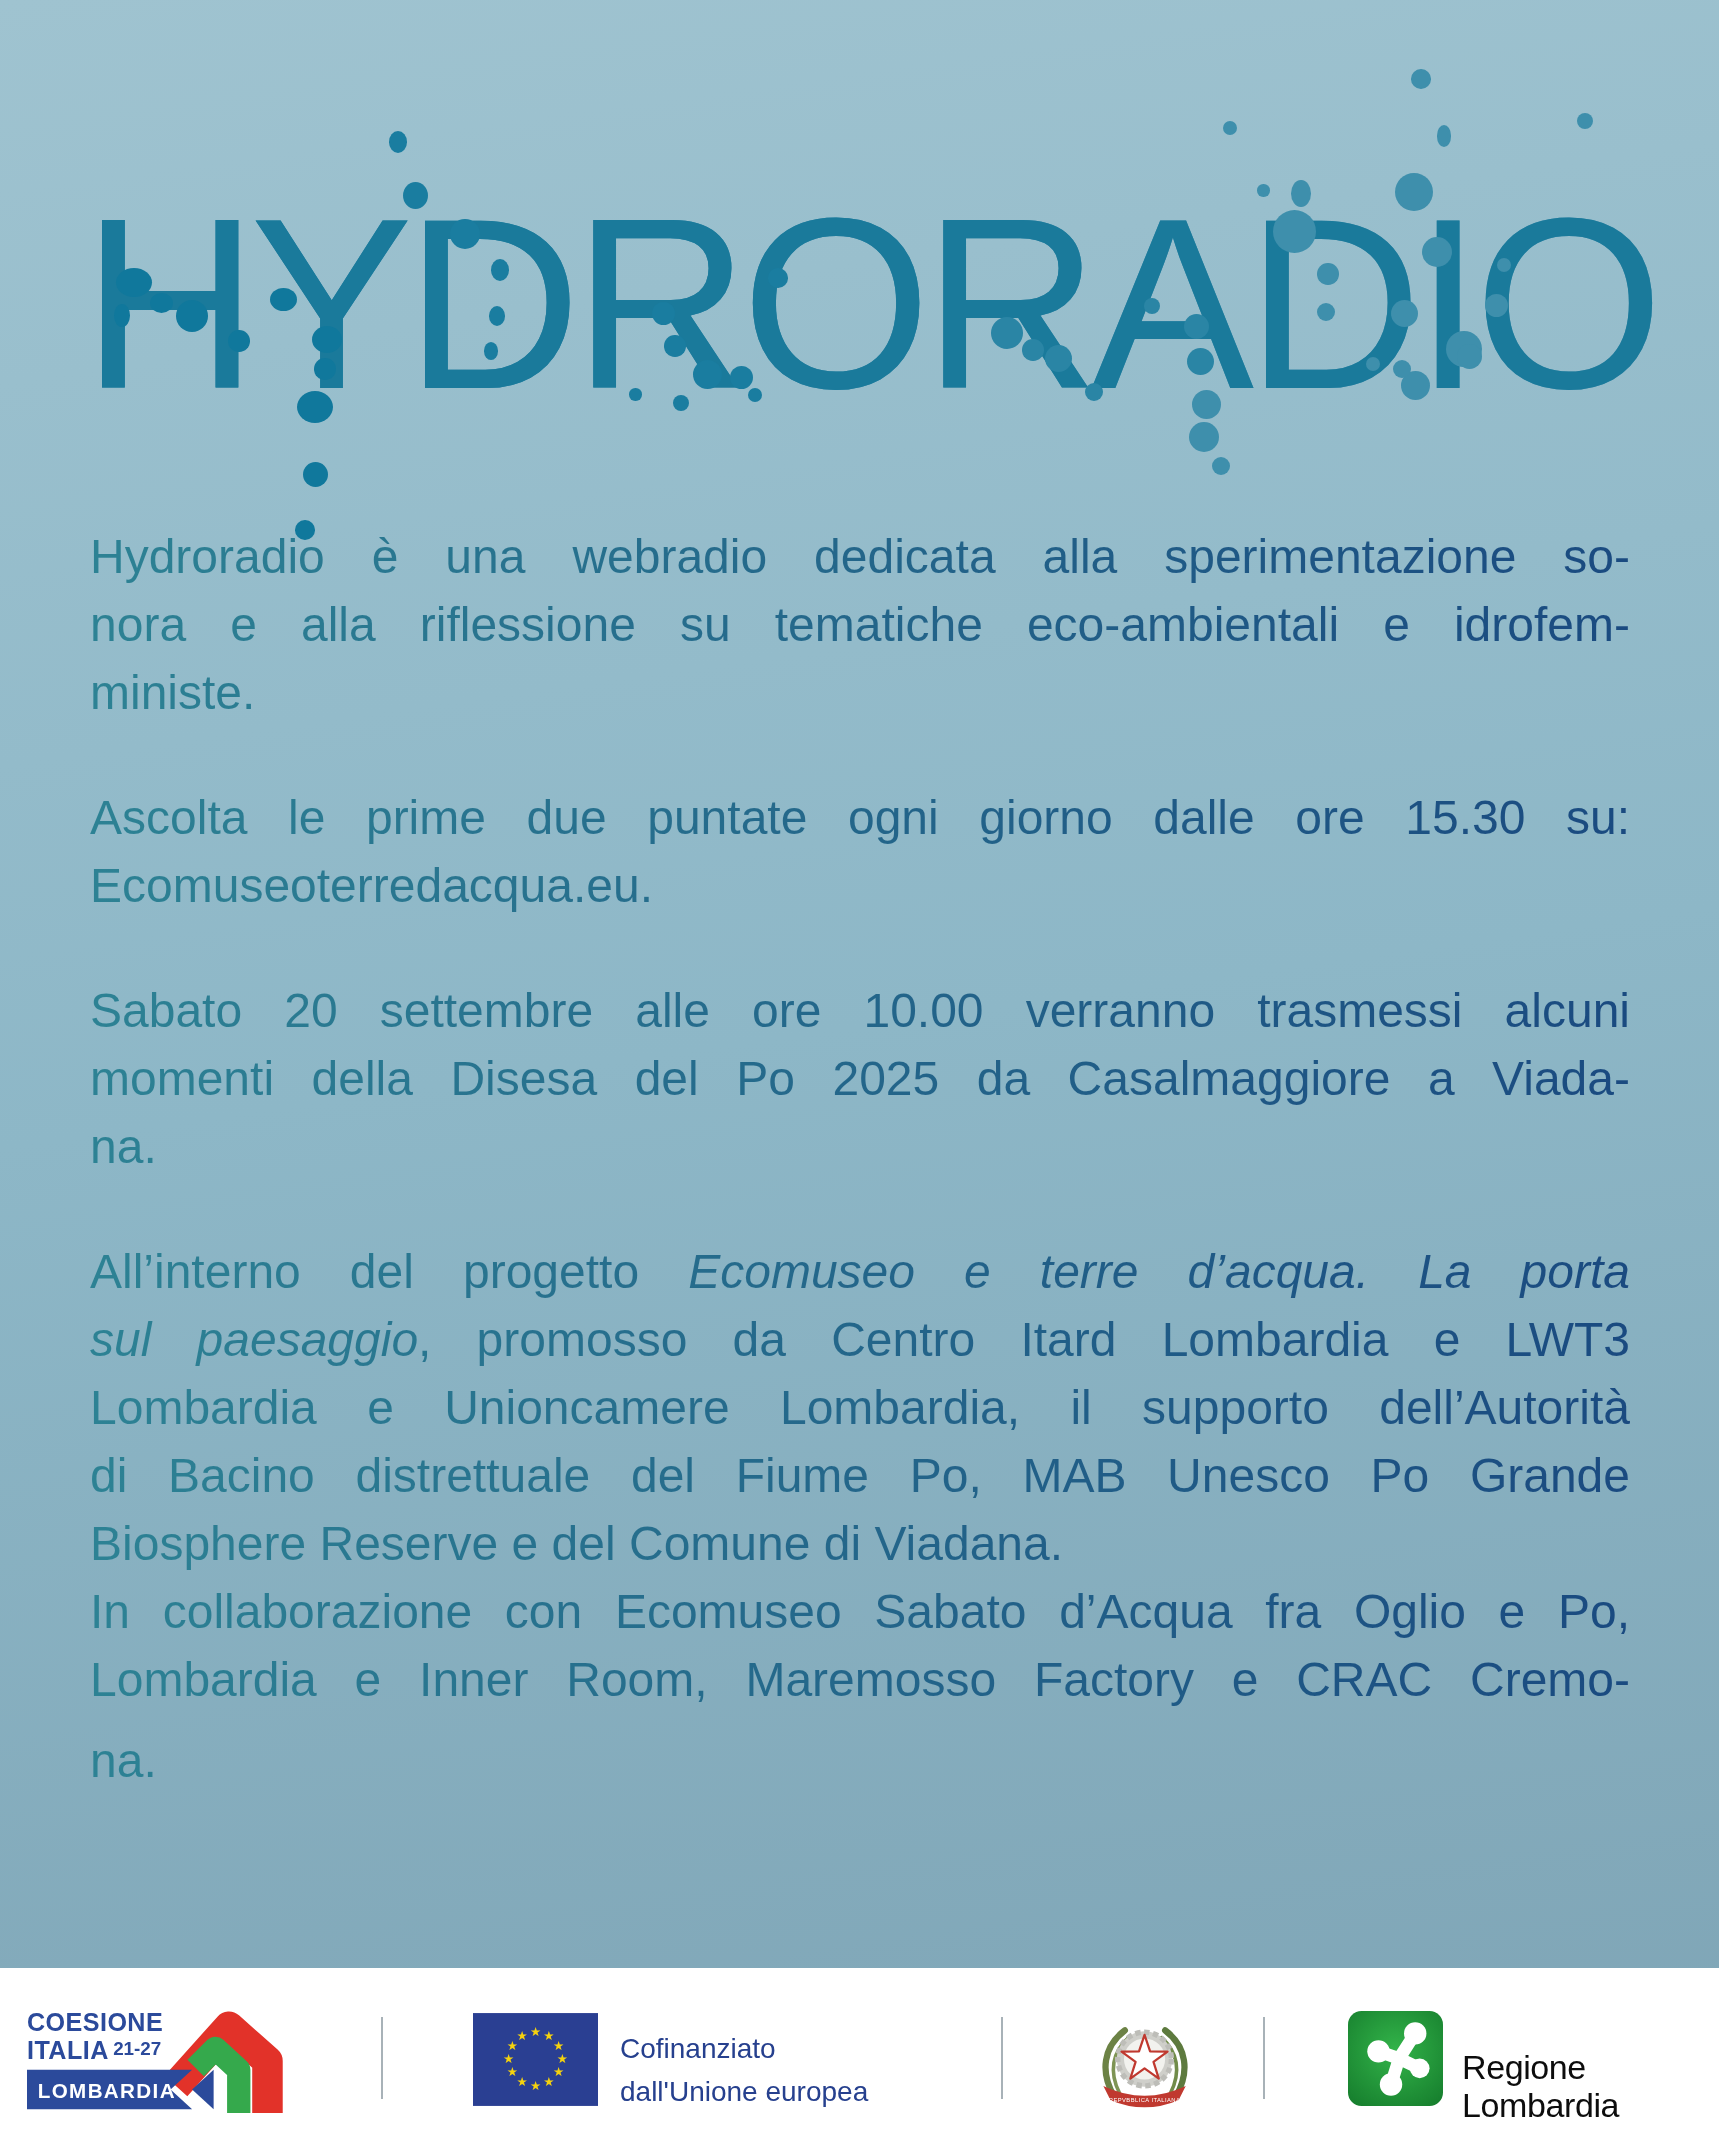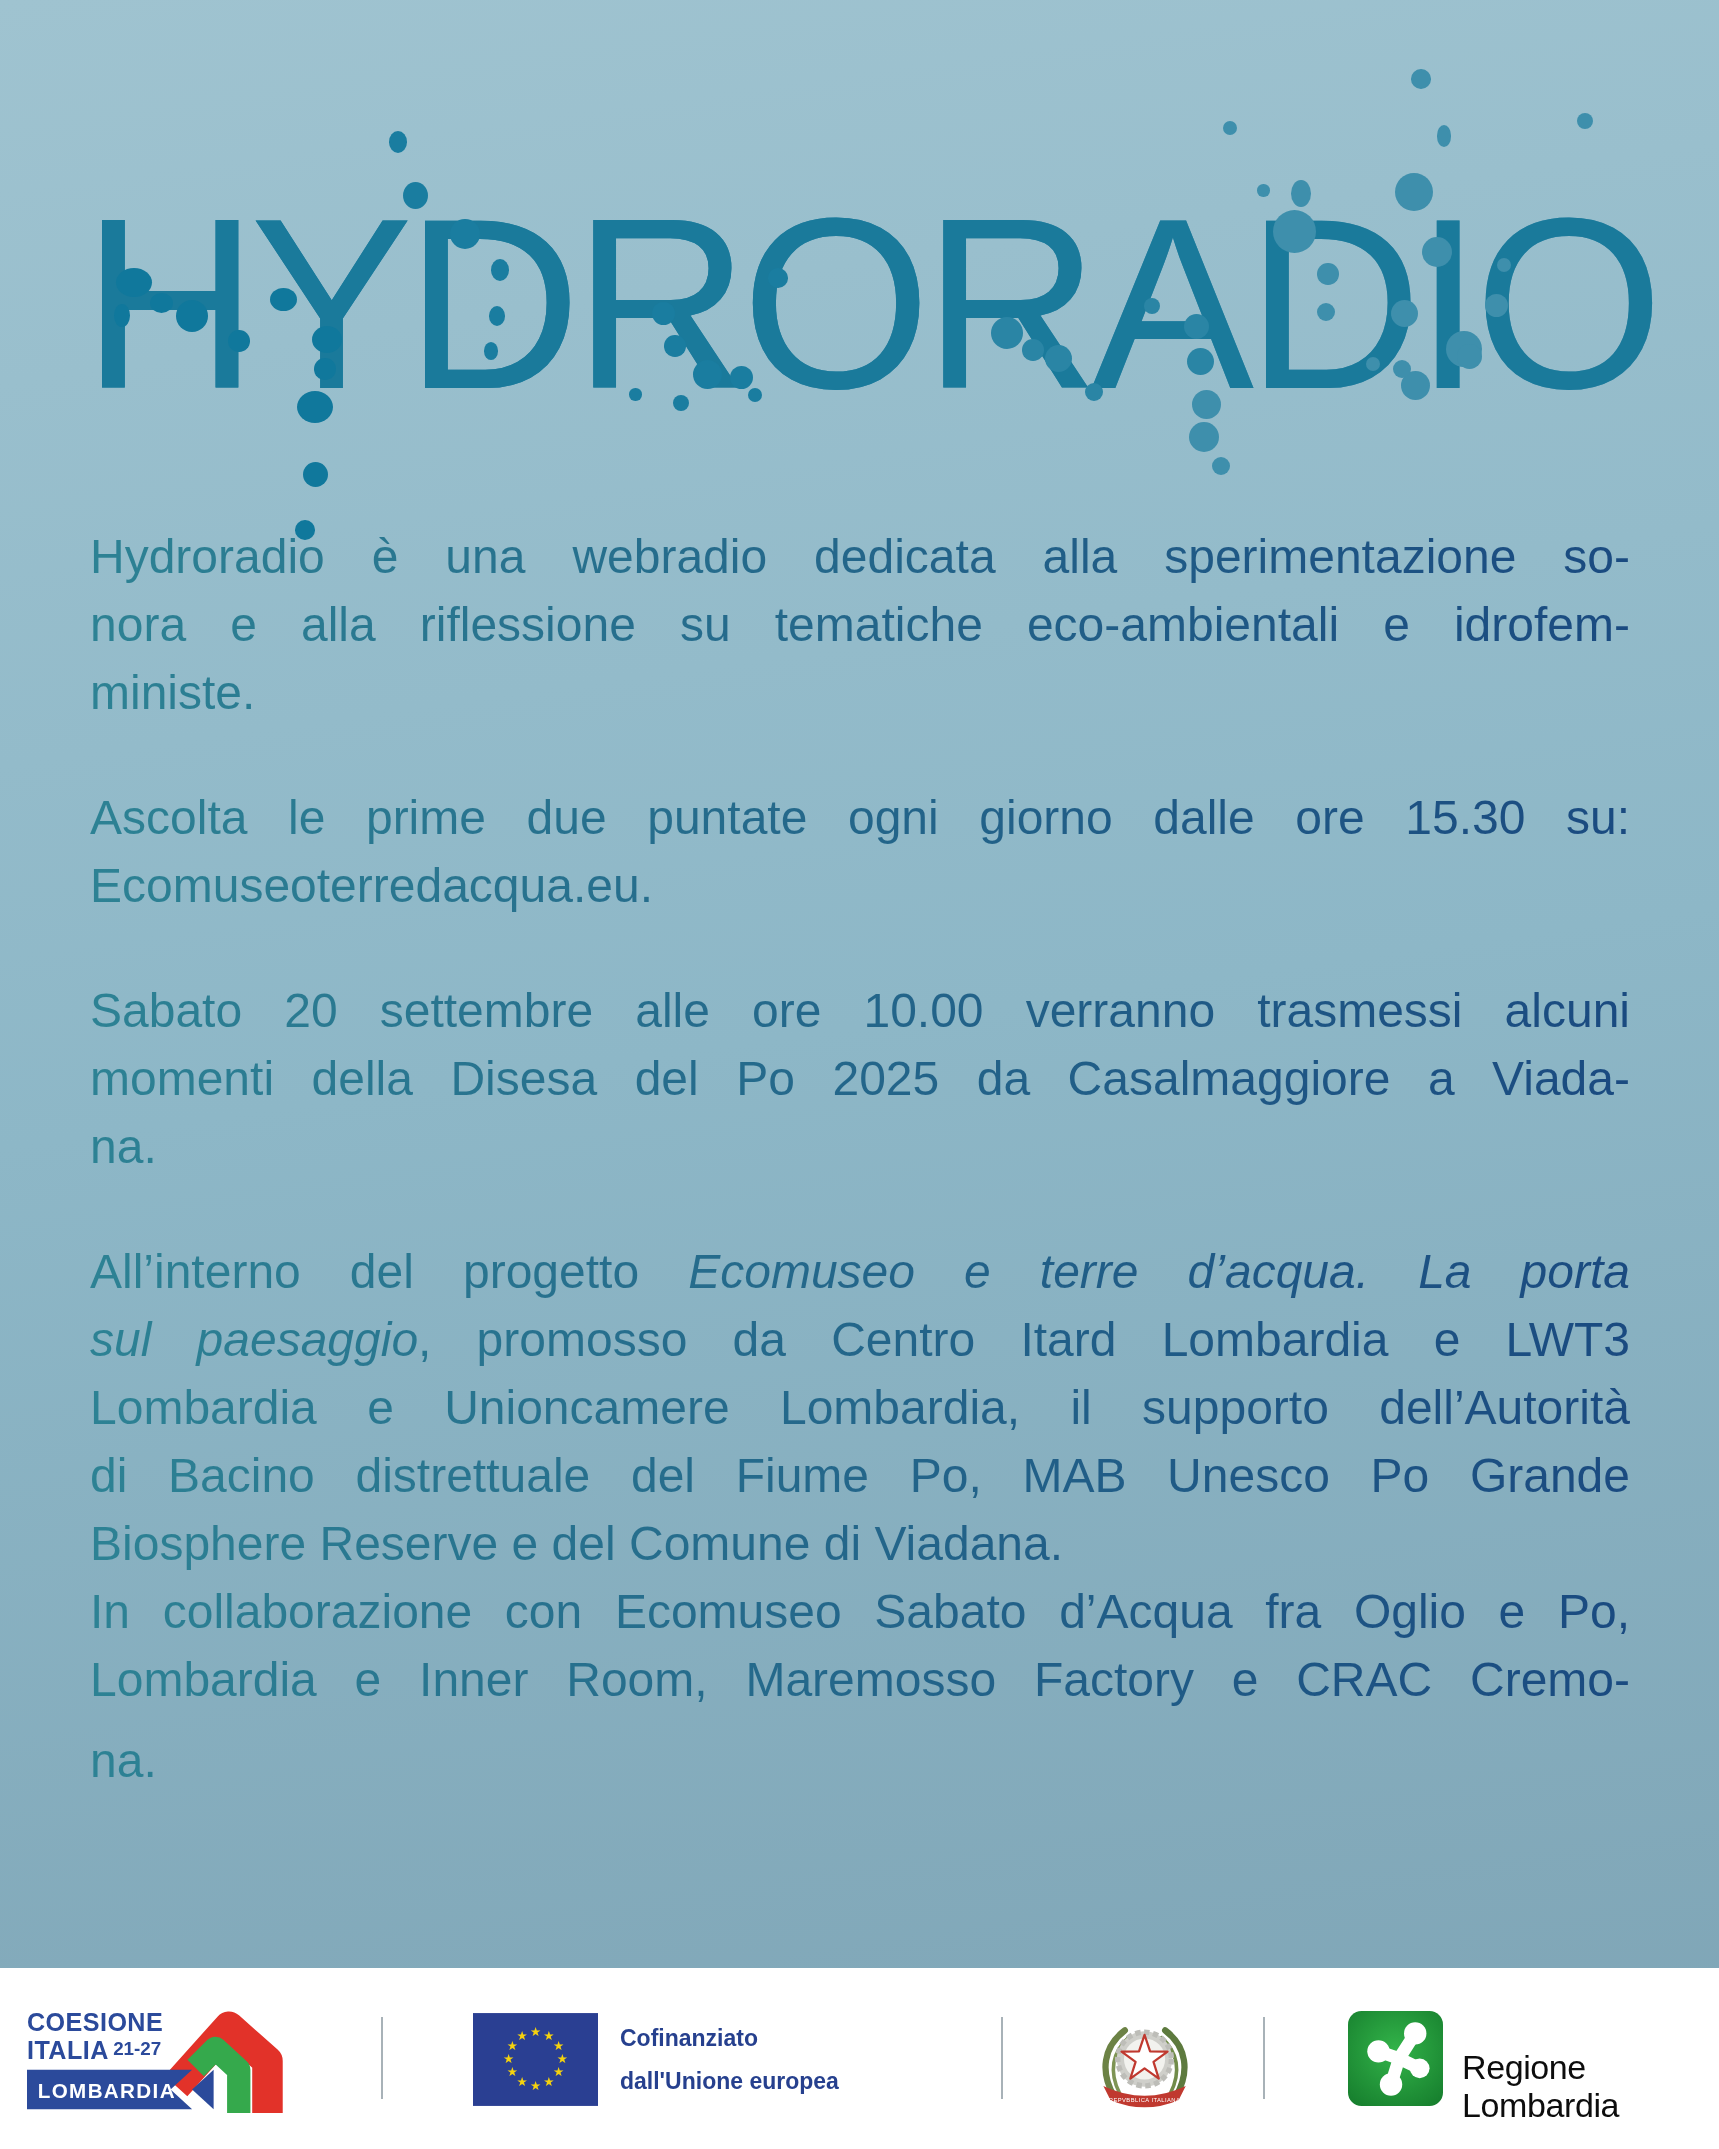--- a/index.html
+++ b/index.html
@@ -29,22 +29,22 @@
   .line{text-align:justify;text-align-last:justify;}
   .line.final{text-align-last:left;}
   .line.gap{margin-top:12.5px;}
   .line .it{font-style:italic;}
   footer{
     position:absolute;left:0;top:1968px;width:1720px;height:182px;
     background:var(--footer-background,#ffffff);
   }
   .fdiv{position:absolute;top:49px;width:1.8px;height:82px;background:#a8b2b8;}
   .eu-text{
-    position:absolute;left:620px;top:49px;
-    font-size:23px;font-weight:bold;line-height:43px;color:var(--eu-blue,#26408e);
+    position:absolute;left:620px;top:59px;
+    font-size:28px;font-weight:normal;line-height:43px;color:var(--eu-blue,#26408e);
   }
   .lomb-text{
     position:absolute;left:1462px;top:60px;
     font-size:34px;line-height:38px;color:#0d0d0d;letter-spacing:-0.4px;margin-top:20px;
   }
   svg{display:block;}
   .abs{position:absolute;}
 </style>
 </head>
 <body style="--background-top: #9fc3d0; --background-mid: #8db7c7; --background-bottom: #7ea4b5; --title-gradient-start: #10779c; --title-gradient-end: #4a92af; --body-gradient-start: #2d8294; --body-gradient-end: #1a4a80; --footer-background: #ffffff; --coesione-blue: #2b4a9b; --coesione-red: #e23229; --coesione-green: #35a94c; --eu-blue: #26408e; --eu-star-yellow: #f5d20e; --emblem-green: #6c8245; --emblem-red: #c0392f; --lombardia-green: #1d9137;">

